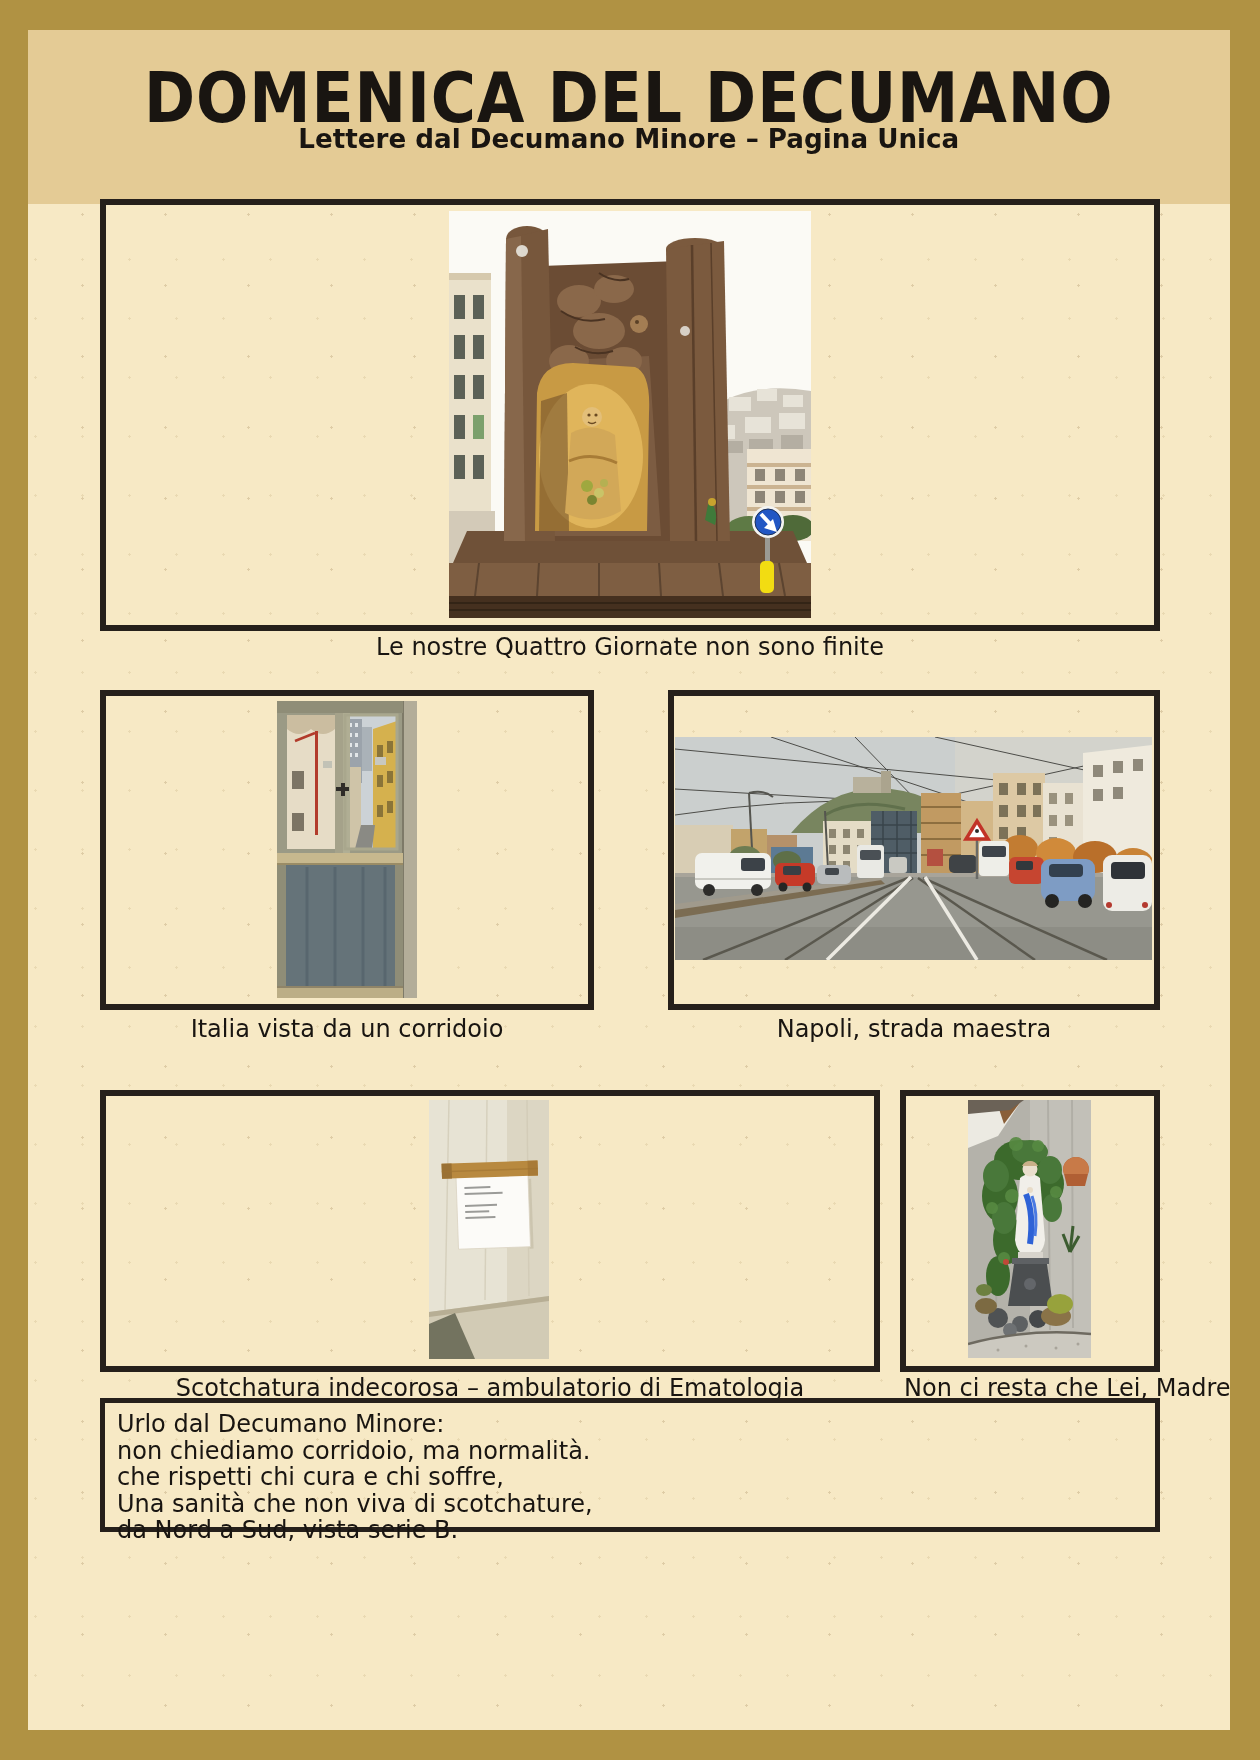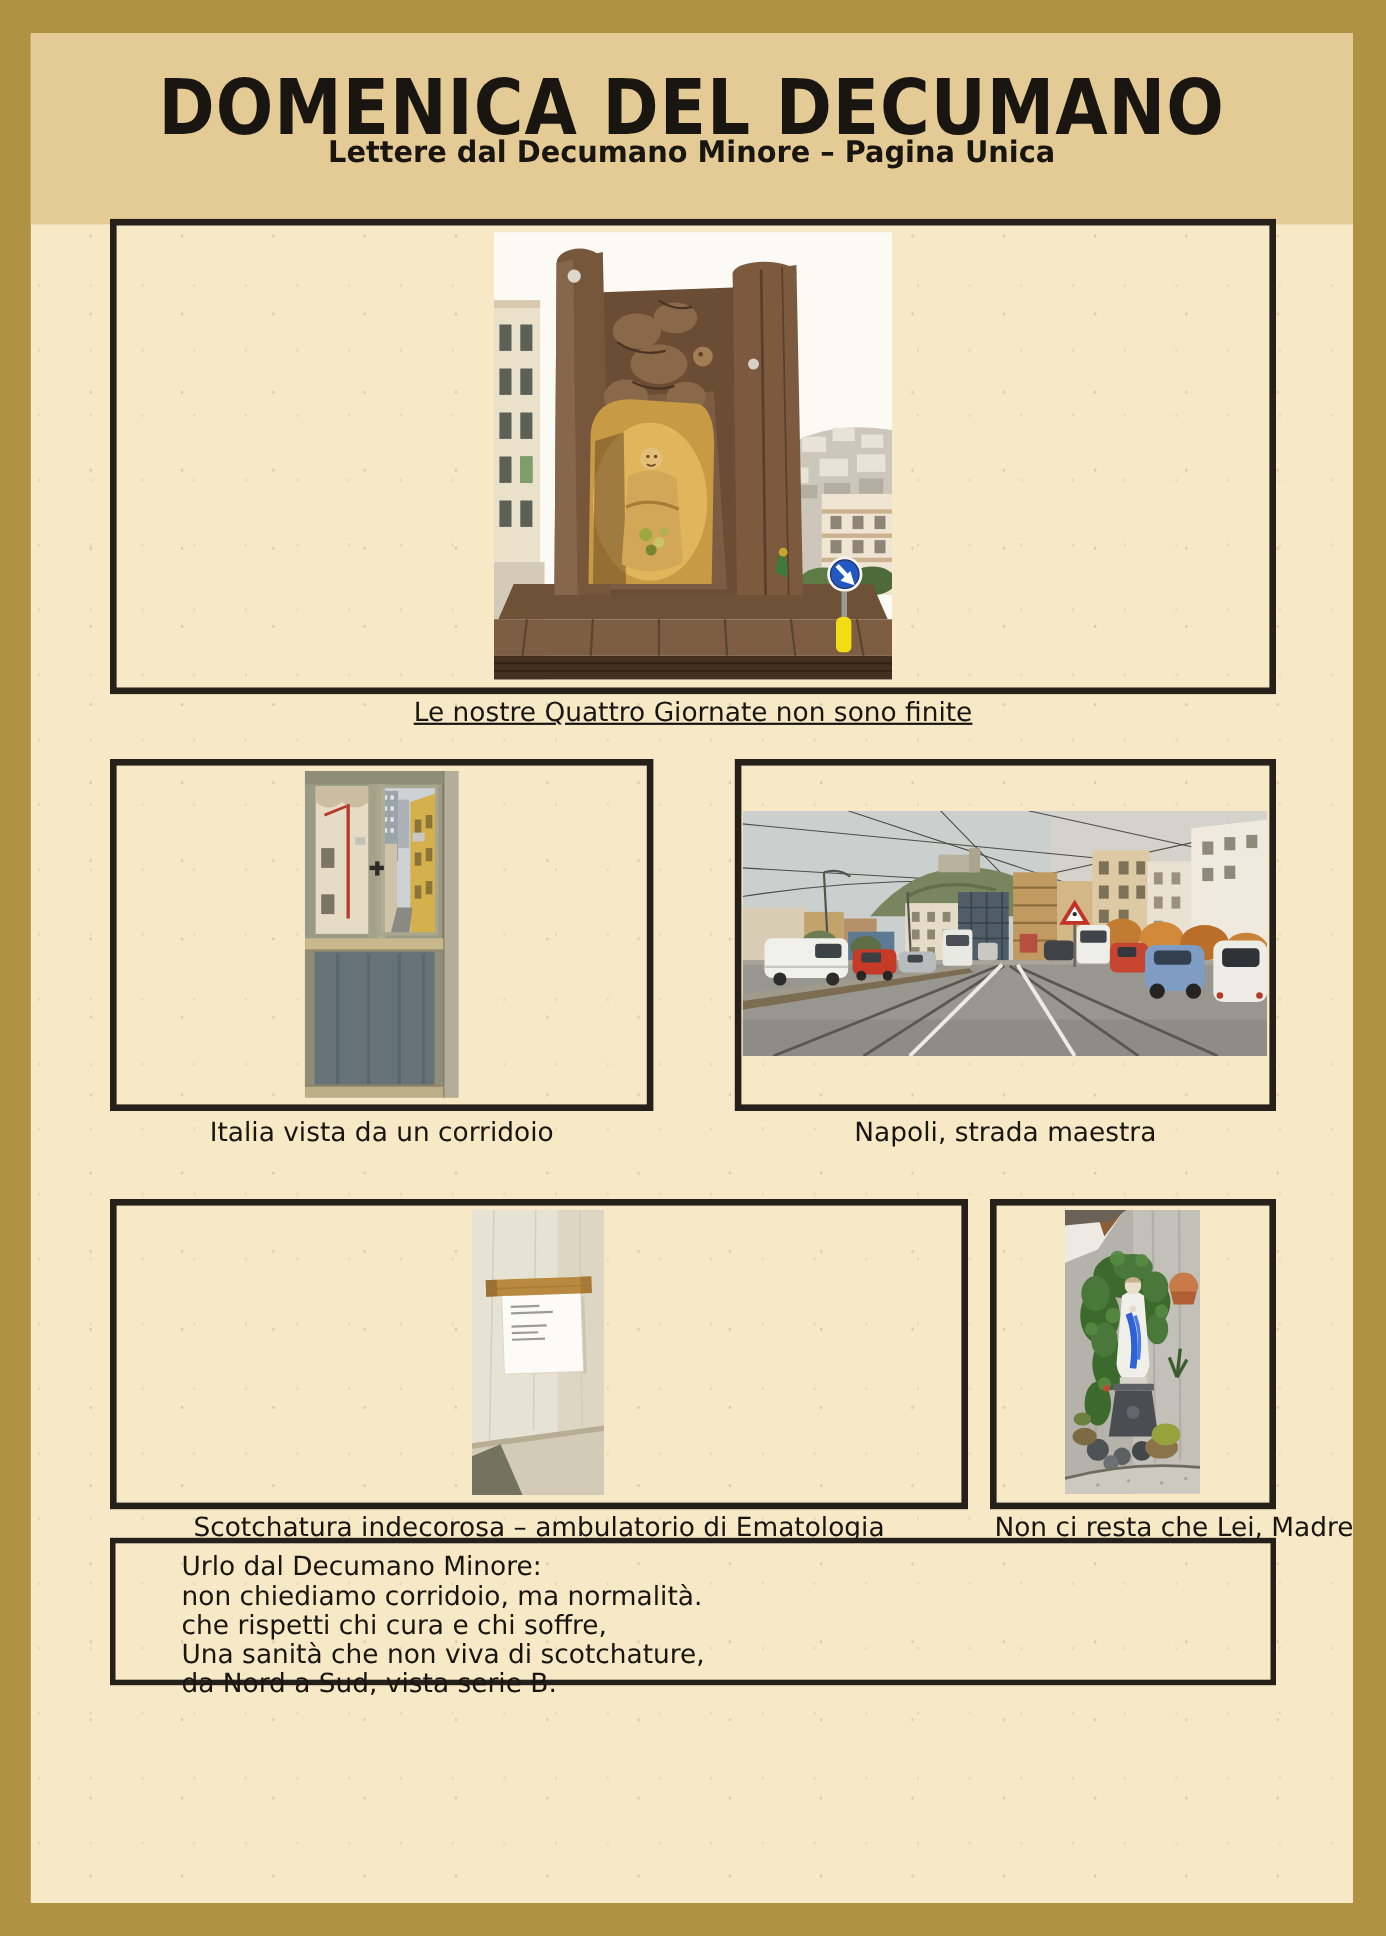--- a/index.html
+++ b/index.html
@@ -42,31 +42,31 @@
   #photo-1{left:449px;top:211px;width:362px;height:407px;}
   #photo-2{left:277px;top:701px;width:140px;height:297px;}
   #photo-3{left:675px;top:737px;width:477px;height:223px;}
   #photo-4{left:429px;top:1100px;width:120px;height:259px;}
   #photo-5{left:968px;top:1100px;width:123px;height:258px;}
   .photo svg{display:block;width:100%;height:100%;}
   .caption{
     position:absolute;font-size:24px;line-height:29px;text-align:center;
     white-space:nowrap;color:#191511;
   }
-  #caption-1{left:100px;top:633px;width:1060px;text-decoration:underline;}
+  #caption-1{left:100px;top:633px;width:1060px;}
   #caption-2{left:100px;top:1015px;width:494px;}
   #caption-3{left:668px;top:1015px;width:492px;}
   #caption-4{left:100px;top:1374px;width:780px;}
   #caption-5{left:870px;top:1374px;width:320px;margin-left:34px;}
   .manifesto{
     position:absolute;left:100px;top:1398px;width:1060px;height:134px;
     border:5px solid #26201b;box-sizing:border-box;
     padding:8px 0 0 12px;font-size:24px;line-height:26.5px;
   }
-  .manifesto .line{white-space:nowrap;margin-left:48px;}
+  .manifesto .line{white-space:nowrap;}
 </style>
 </head>
 <body>
 
 <div class="page"></div>
 
 <div class="masthead">
   <div class="masthead-title"><span>DOMENICA DEL DECUMANO</span></div>
   <div class="masthead-subtitle"><span>Lettere dal Decumano Minore – Pagina Unica</span></div>
 </div>

